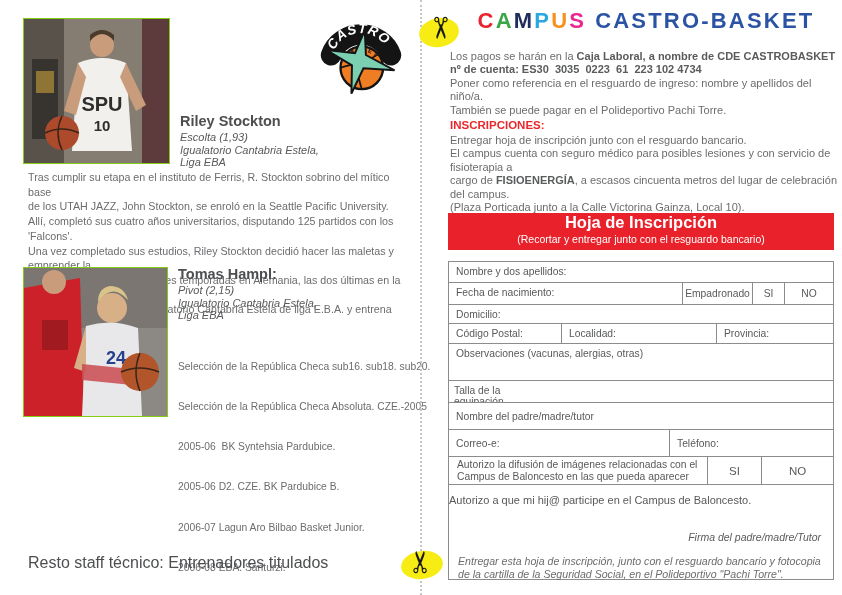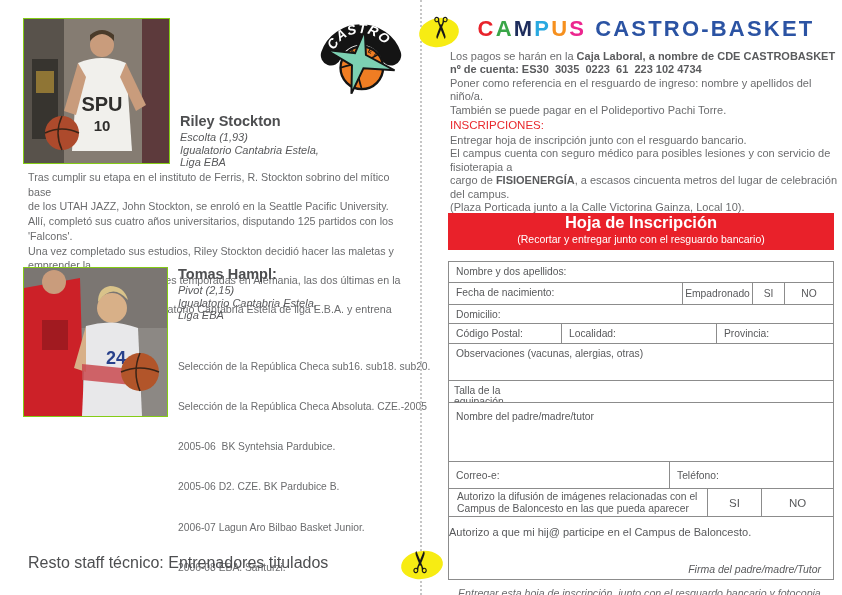--- a/index.html
+++ b/index.html
@@ -18,21 +18,21 @@
   
   .cutline{left:420px;top:0;height:595px;border-left:2px dotted #c6c6c6;}
   .blob{background:#f7ec13;border-radius:50%;}
   .scissor{font-size:30px;color:#171717;line-height:30px;display:inline-block;}
 
   
   .title{font-weight:bold;font-size:22px;letter-spacing:2.2px;white-space:nowrap;}
   .par{font-size:11px;color:#6b6c6e;line-height:13.4px;}
   .par b{color:#5a5b5d;}
   .pre{white-space:pre;}
-  .redhead{color:#e8282d;font-weight:normal;font-size:11.5px;}
+  .redhead{color:#e8282d;font-weight:bold;font-size:11.5px;}
   .banner{background:#e9212a;color:#fff;text-align:center;}
   .banner .bt{font-weight:bold;font-size:16.5px;padding-top:0;}
   .banner .bs{font-size:10.5px;padding-top:1px;}
 
   .formbox{border:1px solid #8c8c8c;display:flex;flex-direction:column;font-size:10.3px;color:#58595b;box-sizing:border-box;background:#fff;}
   .frow{display:flex;border-top:1px solid #8c8c8c;box-sizing:border-box;flex:0 0 auto;}
   .frow:first-child{border-top:none;}
   .cell{padding:4px 7px;box-sizing:border-box;overflow:hidden;}
   .cl{border-left:1px solid #8c8c8c;}
   .cc{display:flex;align-items:center;justify-content:center;padding:0;}
@@ -150,21 +150,21 @@
   <div class="abs cutline"></div>
   <div class="abs blob" style="left:419px;top:18px;width:40px;height:29px;transform:rotate(-10deg);"></div>
   <div class="abs" style="left:423px;top:13px;width:34px;height:40px;text-align:center;">
     <span class="scissor" style="transform:rotate(90deg);">✂</span>
   </div>
   <div class="abs blob" style="left:401px;top:551px;width:42px;height:28px;transform:rotate(-8deg);"></div>
   <div class="abs" style="left:404px;top:547px;width:34px;height:40px;text-align:center;">
     <span class="scissor" style="transform:rotate(-90deg);">✂</span>
   </div>
 
-  <div class="abs title" style="left:455px;top:16px;width:382px;text-align:center;">
+  <div class="abs title" style="left:455px;top:8px;width:382px;text-align:center;">
     <span style="color: rgb(232, 35, 43);">C</span><span style="color: rgb(58, 166, 72);">A</span><span style="color: rgb(30, 45, 92);">M</span><span style="color: rgb(42, 169, 224);">P</span><span style="color: rgb(246, 144, 30);">U</span><span style="color: rgb(236, 38, 143);">S</span><span style="margin-left: 9px; color: rgb(43, 83, 163);">CASTRO-BASKET</span>
   </div>
 
   <div class="abs par" style="left:450px;top:50px;width:386px;">
     <div><span>Los pagos se harán en la </span><b>Caja Laboral, a nombre de CDE CASTROBASKET</b></div>
     <div class="pre"><b>nº de cuenta: ES30  3035  0223  61  223 102 4734</b></div>
     <div>Poner como referencia en el resguardo de ingreso: nombre y apellidos del niño/a.</div>
     <div>También se puede pagar en el Polideportivo Pachi Torre.</div>
   </div>
 
@@ -222,21 +222,21 @@
       <div class="cell cl cc grow">M</div>
       <div class="cell cl cc grow">L</div>
       <div class="cell cl cc grow">XL</div>
       <div class="cell cl cc grow">XXL</div>
     </div>
 
     <div class="frow" style="height:27px;">
       <div class="cell grow" style="padding-top:8px;">Nombre del padre/madre/tutor</div>
     </div>
 
-    <div class="frow" style="height:27px;margin-top:32px;">
+    <div class="frow" style="height:27px;">
       <div class="cell grow" style="padding-top:8px;">Correo-e:</div>
       <div class="cell cl" style="width:164px;padding-top:8px;">Teléfono:</div>
     </div>
 
     <div class="frow" style="height:28px;">
       <div class="cell grow" style="padding:2px 8px;line-height:12px;">Autorizo la difusión de imágenes relacionadas con el Campus de Baloncesto en las que pueda aparecer mi hij@.</div>
       <div class="cell cl cc" style="width:54px;font-size:11.5px;">SI</div>
       <div class="cell cl cc" style="width:72px;font-size:11.5px;">NO</div>
     </div>
 

